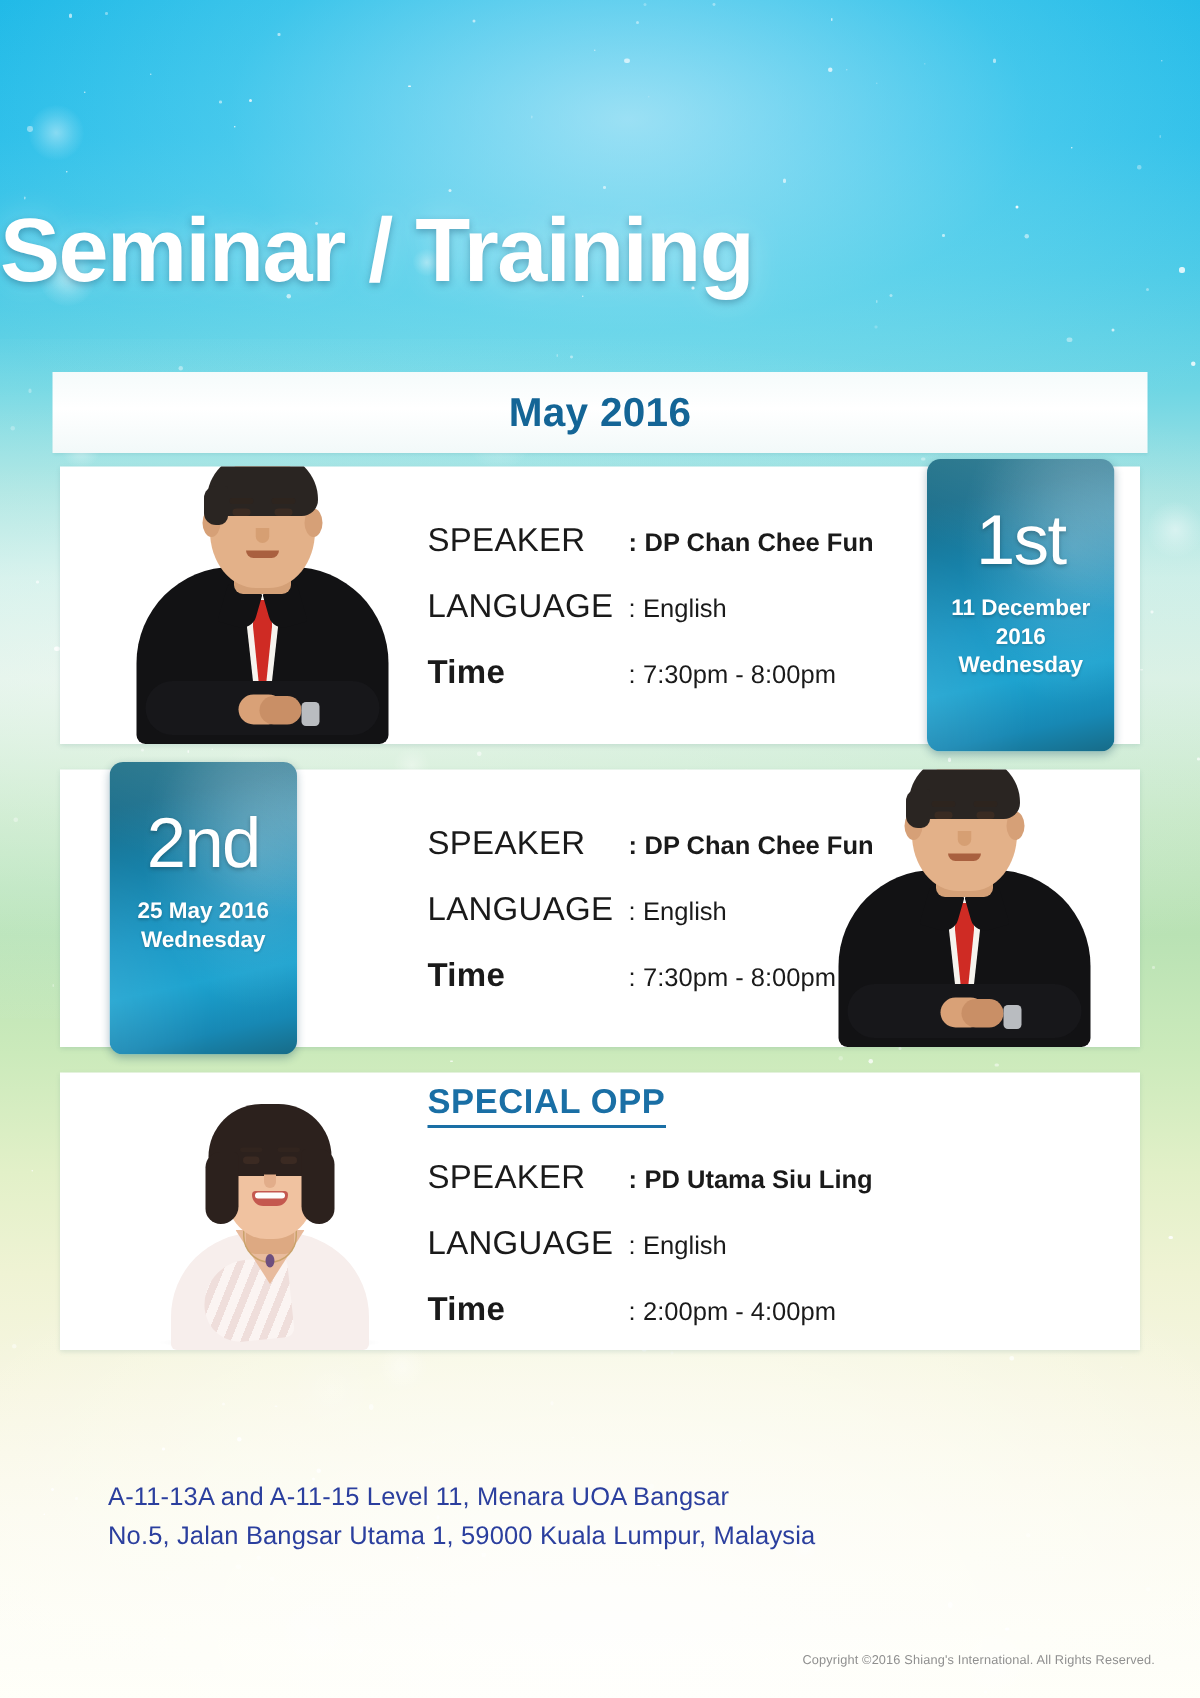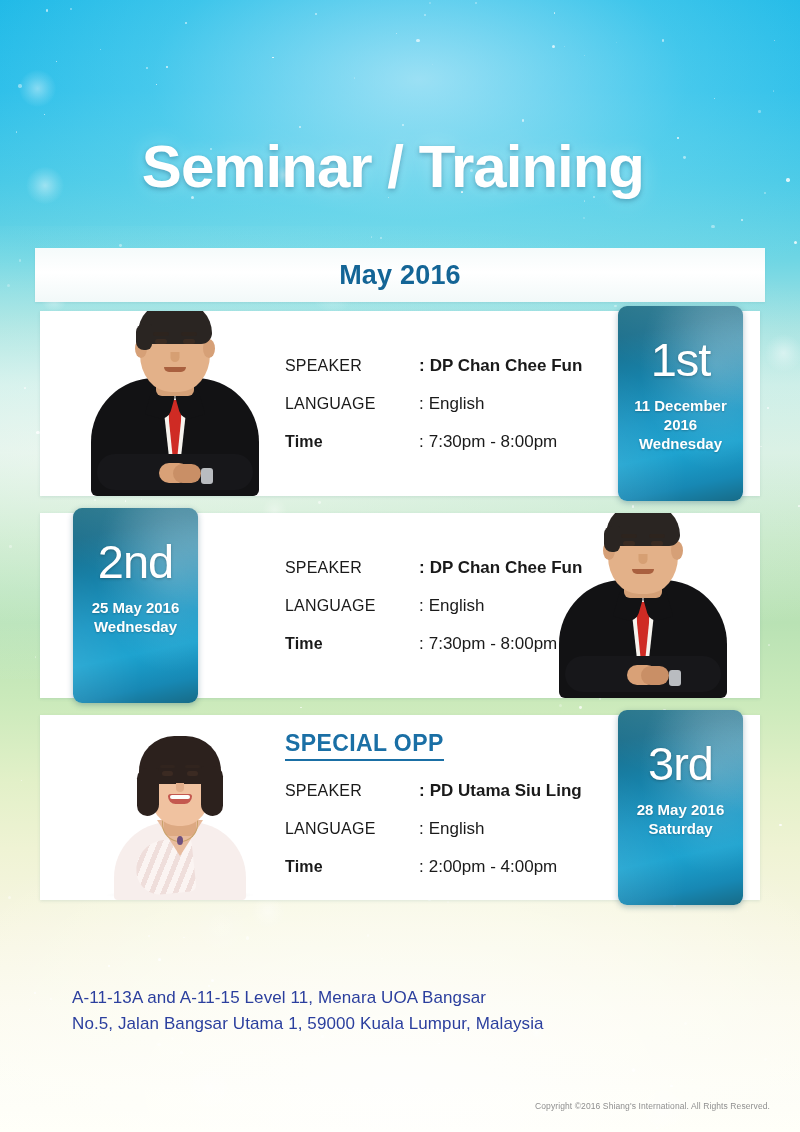--- a/index.html
+++ b/index.html
@@ -85,21 +85,21 @@
     position:absolute;left:87px;top:9px;width:22px;height:13px;
   }
   .logo-reg{
     position:absolute;right:10px;top:9px;
     color:#d9d9d9;font-size:11px;font-family:"DejaVu Sans",sans-serif;
   }
 
   
   .main-title{
     position:absolute;left:0;top:132px;width:644px;
-    text-align:right;
+    text-align:left;
     font-size:60px;font-weight:bold;
     color:#ffffff;
     letter-spacing:-1px;
     text-shadow:0 2px 5px rgba(20,80,110,.38), 0 0 22px rgba(255,255,255,.35);
     font-family:"Liberation Sans",sans-serif;
   }
 
   
   .month-band{
     position:absolute;left:35px;top:248px;
@@ -232,21 +232,21 @@
     flex-direction:column;justify-content:center;}
   .details.pos-a{left:250px;}
   .details.pos-b{left:250px;}
   .special{
     font-size:23px;font-weight:bold;color:#1a6fa5;
     letter-spacing:.4px;margin-bottom:11px;
     border-bottom:2px solid #1a6fa5;
     display:inline-block;align-self:flex-start;padding-bottom:2px;
   }
   .dline{display:flex;align-items:baseline;margin:9px 0;}
-  .dlabel{width:134px;font-size:16px;color:#1a1a1a;letter-spacing:.2px;}
+  .dlabel{width:134px;font-size:22px;color:#1a1a1a;letter-spacing:.2px;}
   .dlabel.bold{font-weight:bold;}
   .dval{font-size:17px;color:#1a1a1a;white-space:nowrap;}
   .dval.bold{font-weight:bold;}
   .colon{margin-right:5px;}
 
   
   .badge{
     position:absolute;top:-5px;width:125px;height:195px;
     border-radius:9px;
     background:
@@ -695,25 +695,20 @@
         <div class="dline">
           <div class="dlabel">LANGUAGE</div>
           <div class="dval"><span class="colon">:</span><span>English</span></div>
         </div>
         <div class="dline">
           <div class="dlabel bold">Time</div>
           <div class="dval"><span class="colon">:</span><span>2:00pm - 4:00pm</span></div>
         </div>
       </div>
 
-      <div class="badge right">
-        <div class="b-ord">3rd</div>
-        <div class="b-date">28 May 2016</div>
-        <div class="b-day">Saturday</div>
-      </div>
     </div>
 
   </div>
 
   <div class="footer">
     <div>A-11-13A and A-11-15 Level 11, Menara UOA Bangsar</div>
     <div>No.5, Jalan Bangsar Utama 1, 59000 Kuala Lumpur, Malaysia</div>
   </div>
 
   <div class="copyright">Copyright ©2016 Shiang's International. All Rights Reserved.</div>

